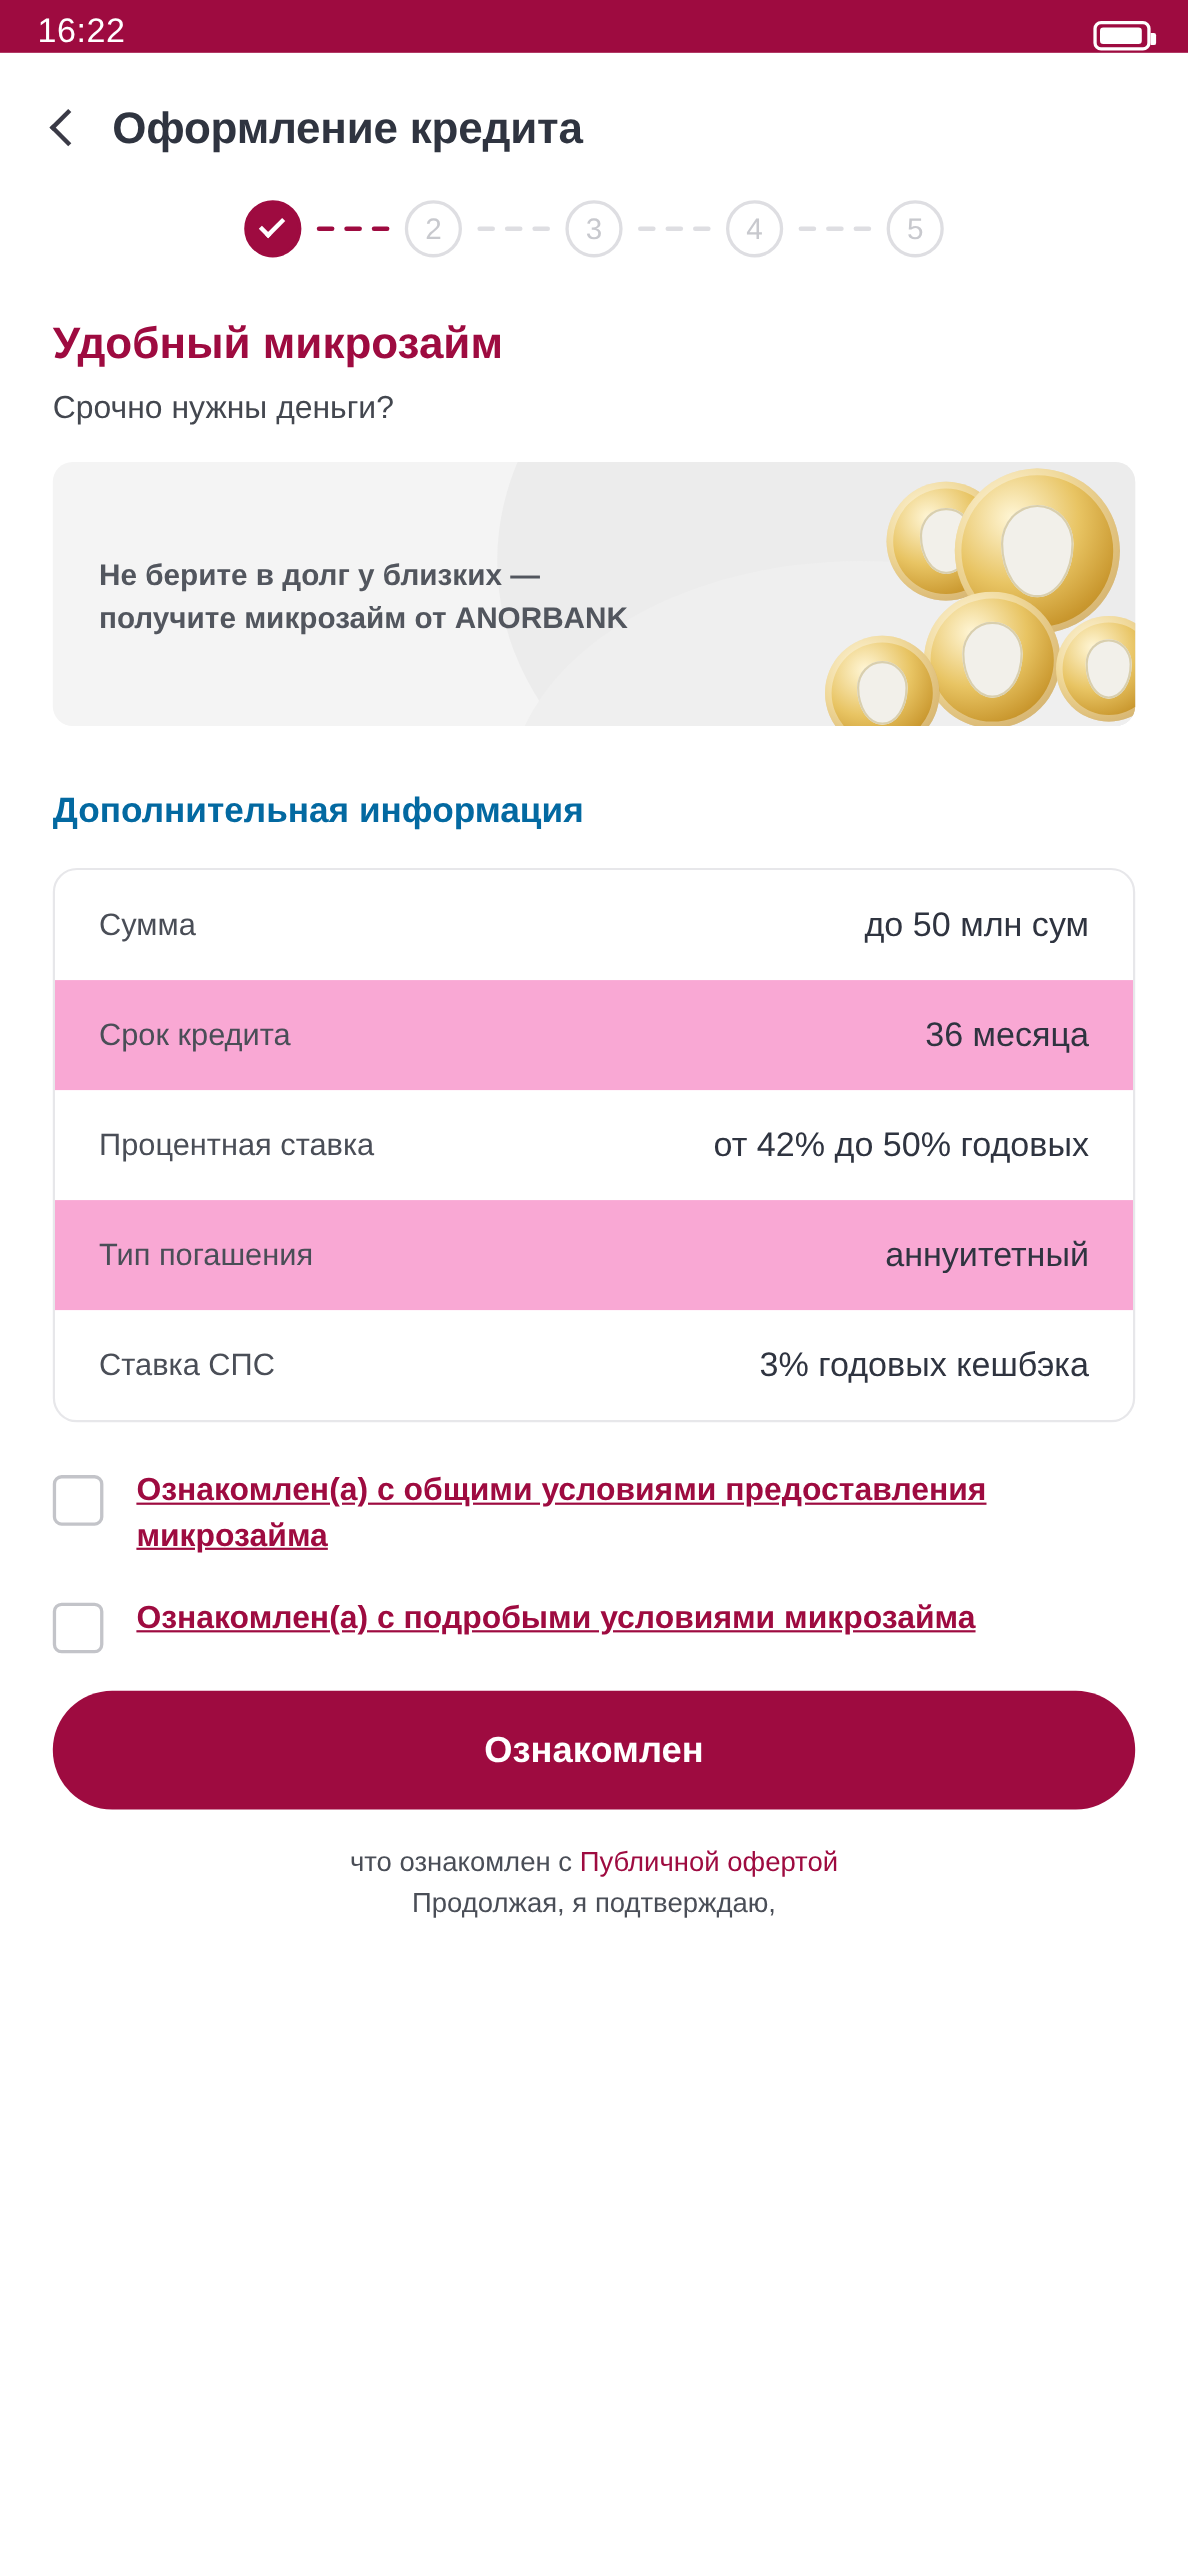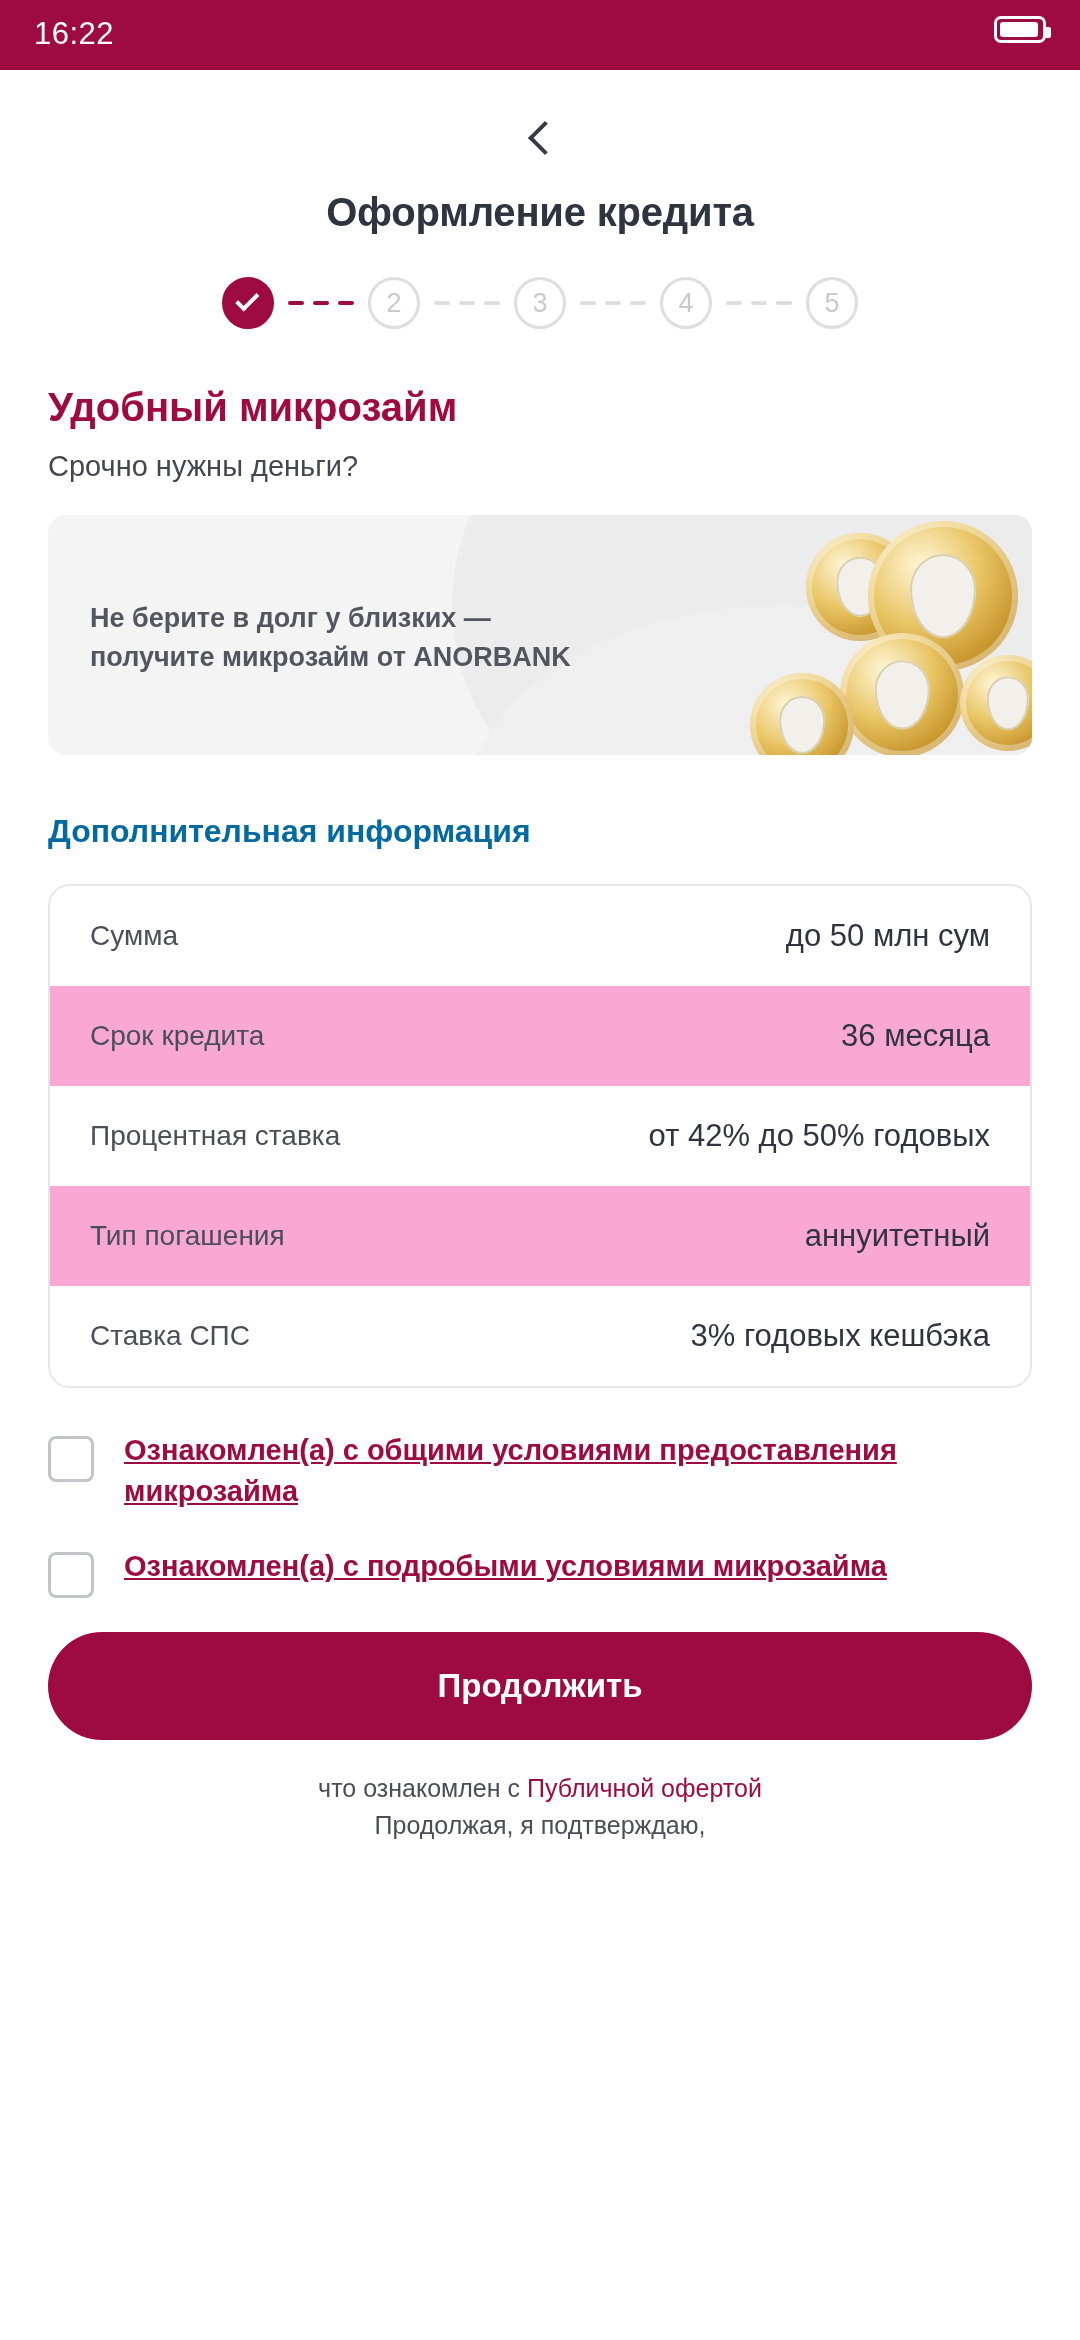--- a/index.html
+++ b/index.html
@@ -6,26 +6,26 @@
   html, body {
     width: 1080px;
     height: 2340px;
     background: #ffffff;
     font-family: "Liberation Sans", sans-serif;
     overflow: hidden;
   }
 
   
   .status-bar {
-    height: 70px;
+    height: 48px;
     background: #9e0b40;
     display: flex;
-    align-items: flex-start;
+    align-items: flex-end;
     justify-content: space-between;
-    padding: 16px 34px;
+    padding: 2px 34px;
     color: #ffffff;
   }
   .status-time {
     font-size: 31px;
     font-weight: 400;
     letter-spacing: 0.5px;
   }
   .status-right { display: flex; align-items: center; gap: 10px; }
   .battery {
     width: 52px; height: 27px;
@@ -48,21 +48,20 @@
     background: #ffffff;
     border-radius: 3px;
   }
 
   
   .app-bar {
     display: flex;
     align-items: center;
     padding: 46px 40px 0 40px;
     gap: 28px;
-    flex-direction: column;
   }
   .back-arrow {
     width: 34px; height: 46px;
     position: relative;
     flex: none;
     cursor: pointer;
   }
   .back-arrow::before {
     content: "";
     position: absolute;
@@ -378,21 +377,21 @@
     <div class="check-row">
       <div class="checkbox"></div>
       <div class="check-label">Ознакомлен(а) с общими условиями предоставления микрозайма</div>
     </div>
     <div class="check-row">
       <div class="checkbox"></div>
       <div class="check-label">Ознакомлен(а) с подробыми условиями микрозайма</div>
     </div>
   </div>
 
-  <button class="primary-btn">Продолжить</button>
+  <button class="primary-btn">Ознакомлен</button>
 
   <div class="footnote">
     <div>
       <span>что ознакомлен с </span><a href="#">Публичной офертой</a>
     </div>
     <div>Продолжая, я подтверждаю,</div>
   </div>
 
 </div>
 

